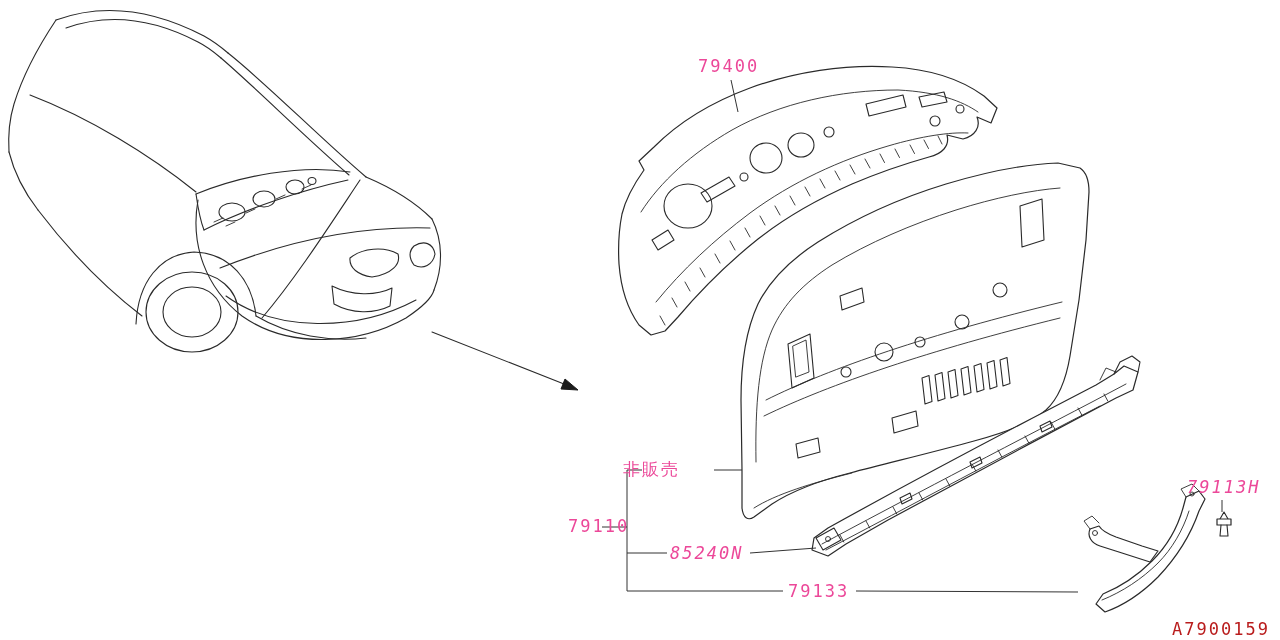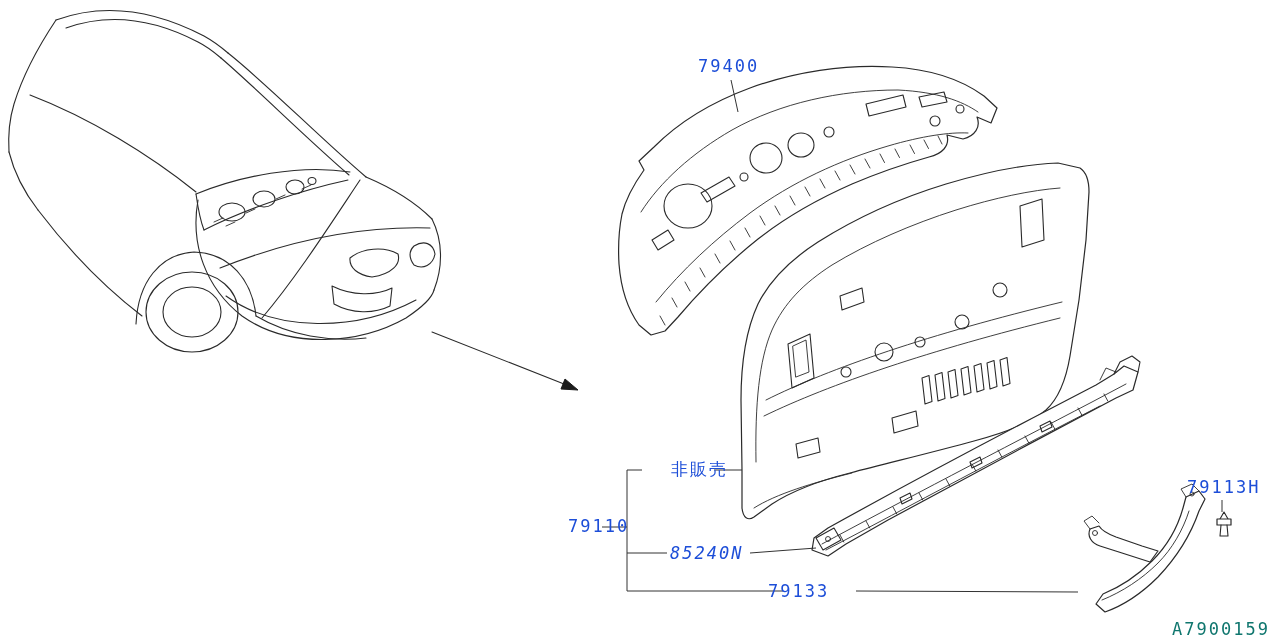--- a/index.html
+++ b/index.html
@@ -11,35 +11,35 @@
     font-family:"DejaVu Sans Mono","Liberation Mono",monospace;
   }
   .canvas svg{position:absolute;left:0;top:0;}
   .ln{fill:none;stroke:#2a2a2a;stroke-width:1.1;stroke-linecap:round;stroke-linejoin:round;}
   .lnf{fill:#ffffff;stroke:#2a2a2a;stroke-width:1.2;stroke-linejoin:round;}
   .thin{fill:none;stroke:#2a2a2a;stroke-width:0.9;stroke-linecap:round;}
   .leader{fill:none;stroke:#333333;stroke-width:1;}
   .arrowhead{fill:#1c1c1c;stroke:#1c1c1c;}
   .label{
     position:absolute;
-    color:#1d4ed8;
+    color:#ec4899;
     font-size:17px;
     letter-spacing:2px;
     white-space:nowrap;
     line-height:19px;
     cursor:default;
   }
   .label-jp{
     font-family:"DejaVu Sans","Liberation Sans",sans-serif;
     font-size:17px;
     letter-spacing:2px;
   }
   .drawing-no{
     position:absolute;
-    color:#0f766e;
+    color:#b91c1c;
     font-size:17px;
     letter-spacing:2px;
     line-height:19px;
   }
 </style>
 </head>
 <body>
 
 <div class="canvas">
 
@@ -171,25 +171,25 @@
       <path class="leader" d="M627,553 L667,553"></path>
       <path class="leader" d="M750,553 L816,548"></path>
       <path class="leader" d="M627,591 L783,591"></path>
       <path class="leader" d="M856,591 L1078,592"></path>
       <path class="leader" d="M1222,500 L1222,512"></path>
     </g>
   </svg>
 
   <div class="label" style="left:698px;top:57px;">79400</div>
 
-  <div class="label label-jp" style="left:671px;top:460px;">非販売</div>
+  <div class="label label-jp" style="left:623px;top:460px;">非販売</div>
 
   <div class="label" style="left:568px;top:517px;">79110</div>
 
   <div class="label" style="left:670px;top:544px;font-style:italic;">85240N</div>
 
-  <div class="label" style="left:768px;top:582px;">79133</div>
+  <div class="label" style="left:788px;top:582px;">79133</div>
 
-  <div class="label" style="left:1187px;top:478px;">79113H</div>
+  <div class="label" style="left:1187px;top:478px;font-style:italic;">79113H</div>
 
   <div class="drawing-no" style="left:1172px;top:620px;">A7900159</div>
 
 </div>
 
 </body></html>

